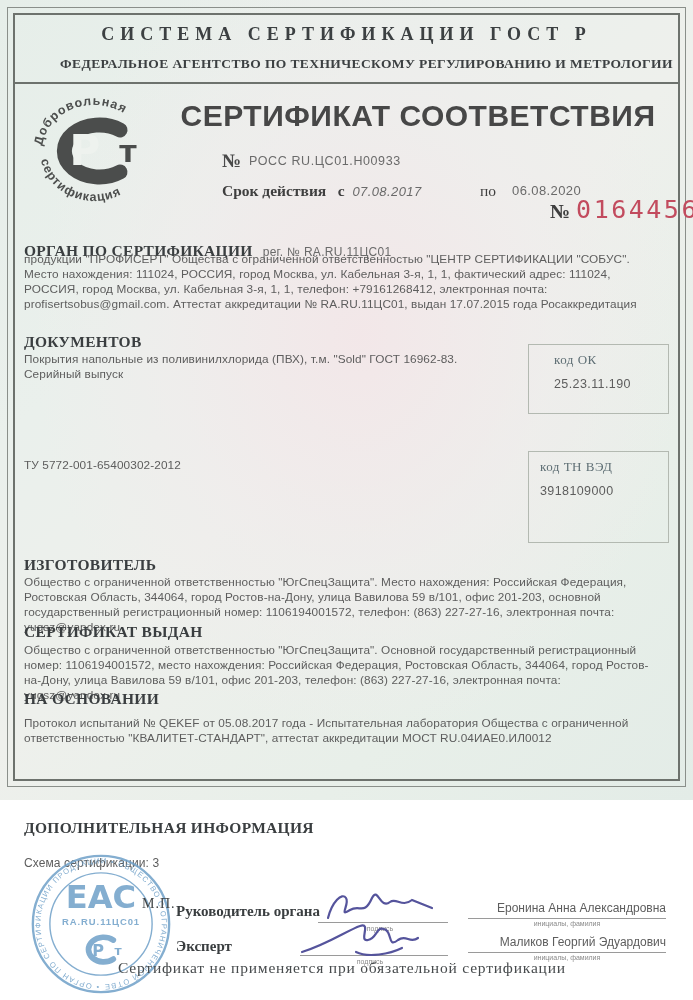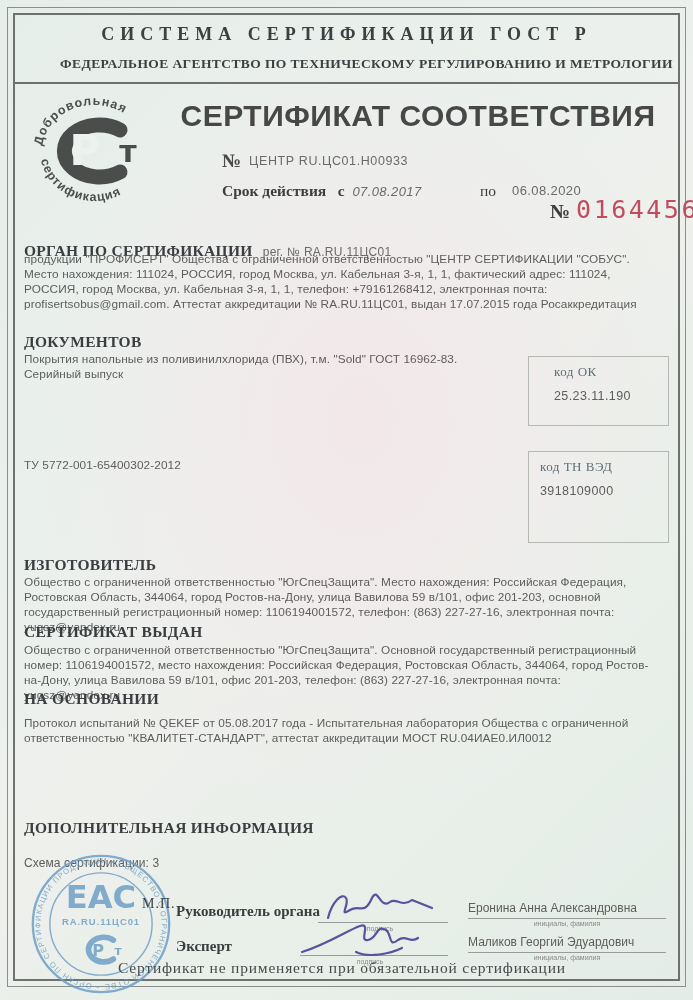--- a/index.html
+++ b/index.html
@@ -1,17 +1,17 @@
 <!DOCTYPE html>
 <html><head>
 <meta charset="utf-8">
 <style>
   html,body{margin:0;padding:0;}
   body{width:693px;height:1000px;overflow:hidden;font-family:"Liberation Serif",serif;}
-  .page{position:relative;width:693px;height:1000px;
+  .page{position:relative;width:693px;height:800px;
     background:
       radial-gradient(ellipse 420px 520px at 52% 42%, rgba(243,230,232,.9) 0%, rgba(240,236,236,.65) 45%, rgba(232,240,235,0) 78%),
       linear-gradient(135deg,#e6eee9 0%, #eaf0ec 30%, #eef0ec 50%, #e8efe9 75%, #e3ece7 100%);
   }
   .frame-outer{position:absolute;left:7px;top:7px;right:7px;bottom:13px;border:1px solid #8a8f8a;}
   .frame-inner{position:absolute;left:13px;top:13px;right:13px;bottom:19px;border:2px solid #6d726d;}
   .header-divider{position:absolute;left:15px;right:15px;top:82px;border-top:2px solid #6d726d;}
 
   .abs{position:absolute;}
   .sys-title{left:0;width:693px;top:24px;text-align:center;font-weight:bold;font-size:18px;letter-spacing:6px;color:#3c4042;}
@@ -31,21 +31,21 @@
   .sec-reg{font-family:"Liberation Sans",sans-serif;font-size:12px;font-weight:normal;color:#6a6a6a;margin-left:10px;letter-spacing:.3px;}
   .body-text{font-family:"Liberation Sans",sans-serif;font-size:11.8px;line-height:1.28;color:#5d5d5d;letter-spacing:.1px;}
 
   .code-box{position:absolute;left:528px;width:141px;border:1px solid #b3b9b1;padding:7px 0 0 11px;box-sizing:border-box;}
   .code-box .lbl{font-size:13px;color:#5e6e74;letter-spacing:.5px;}
   .code-box .val{font-family:"Liberation Sans",sans-serif;font-size:12.5px;color:#5d5d5d;margin-top:9px;letter-spacing:.4px;}
 
   .sig-role{font-size:15px;font-weight:bold;color:#3a3e40;}
   .sig-line{position:absolute;border-bottom:1px solid #9a9a9a;}
   .tiny-cap{position:absolute;font-family:"Liberation Sans",sans-serif;font-size:7px;color:#8a8a8a;text-align:center;}
-  .sig-name{position:absolute;font-family:"Liberation Sans",sans-serif;font-size:12px;color:#5d5d5d;text-align:left;}
+  .sig-name{position:absolute;font-family:"Liberation Sans",sans-serif;font-size:12px;color:#5d5d5d;text-align:right;}
   .footer-note{left:118px;top:959px;font-size:15.5px;color:#474b4d;letter-spacing:.8px;}
   .mp{left:142px;top:896px;font-size:14px;color:#3f4345;letter-spacing:1px;}
   svg text{user-select:none;}
 </style>
 </head>
 <body>
 
 <div class="page">
   <div class="frame-outer"></div>
   <div class="frame-inner"></div>
@@ -66,21 +66,21 @@
       <textPath href="#arcBot" startOffset="10">сертификация</textPath>
     </text>
     <path d="M92,42 A35,26 0 1 0 92,84" fill="none" stroke="#4b4d4c" stroke-width="15" stroke-linecap="round"></path>
     <text x="57" y="77" text-anchor="middle" font-family="DejaVu Sans, sans-serif" font-size="42" font-weight="bold" fill="#eef2ee">Р</text>
     <text x="100" y="74" text-anchor="middle" font-family="DejaVu Sans, sans-serif" font-size="30" font-weight="bold" fill="#4b4d4c">т</text>
   </svg>
 
   <div class="abs doc-title">СЕРТИФИКАТ СООТВЕТСТВИЯ</div>
 
   <div class="abs regline">
-    <span>№</span><span class="val">ЦЕНТР RU.ЦС01.H00933</span>
+    <span>№</span><span class="val">РОСС RU.ЦС01.H00933</span>
   </div>
 
   <div class="abs validity">
     <span>Срок действия</span>&nbsp;&nbsp;
     <span>с</span>&nbsp;
     <span class="date">07.08.2017</span>
   </div>
   <div class="abs to-label">по</div>
   <div class="abs to-date">06.08.2020</div>
 
@@ -88,21 +88,21 @@
     <span>№</span><span class="digits" style="color:#c24b5e;">0164456</span>
   </div>
 
   <div class="abs" style="left:24px;top:242px;">
     <span class="sec-title">ОРГАН ПО СЕРТИФИКАЦИИ</span><span class="sec-reg">рег. № RA.RU.11ЦС01</span>
   </div>
   <div class="abs body-text" style="left:24px;top:252px;width:628px;">продукции "ПРОФИСЕРТ" Общества с ограниченной ответственностью "ЦЕНТР СЕРТИФИКАЦИИ "СОБУС". Место нахождения: 111024, РОССИЯ, город Москва, ул. Кабельная 3-я, 1, 1, фактический адрес: 111024, РОССИЯ, город Москва, ул. Кабельная 3-я, 1, 1, телефон: +79161268412, электронная почта: profisertsobus@gmail.com. Аттестат аккредитации № RA.RU.11ЦС01, выдан 17.07.2015 года Росаккредитация</div>
 
   <div class="abs sec-title" style="left:24px;top:333px;">ДОКУМЕНТОВ</div>
   <div class="abs body-text" style="left:24px;top:352px;width:492px;">Покрытия напольные из поливинилхлорида (ПВХ), т.м. "Sold" ГОСТ 16962-83. Серийный выпуск</div>
-  <div class="code-box" style="top:356px;height:70px;padding-left:25px;">
+  <div class="code-box" style="top:344px;height:70px;padding-left:25px;">
     <div class="lbl">код ОК</div>
     <div class="val">25.23.11.190</div>
   </div>
 
   <div class="abs body-text" style="left:24px;top:458px;width:480px;">ТУ 5772-001-65400302-2012</div>
   <div class="code-box" style="top:451px;height:92px;">
     <div class="lbl">код ТН ВЭД</div>
     <div class="val">3918109000</div>
   </div>
 

